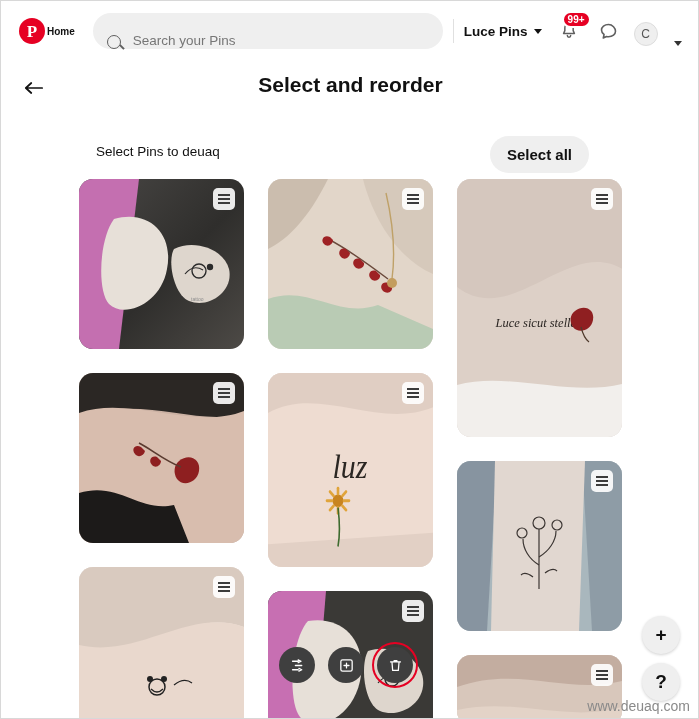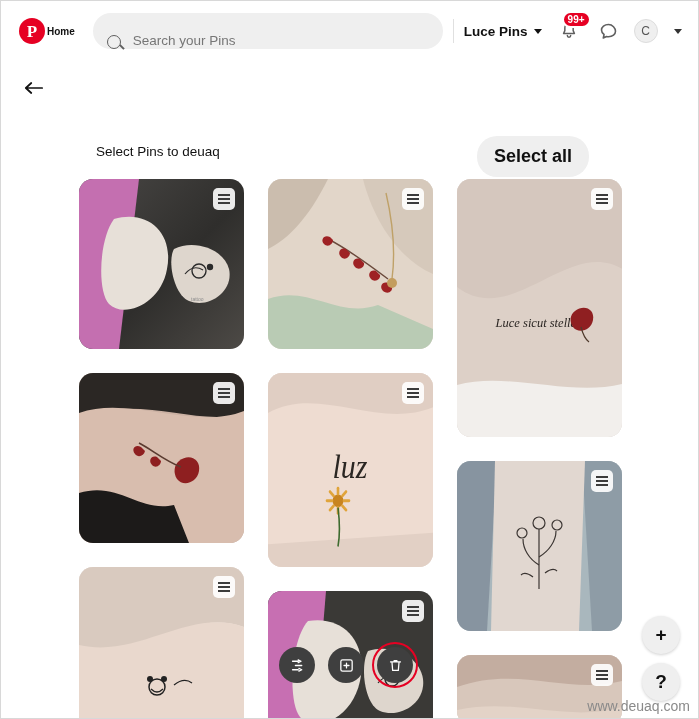--- a/index.html
+++ b/index.html
@@ -84,21 +84,21 @@
     font-size: 13.5px; font-weight: bold; color: #111;
     cursor: pointer;
     white-space: nowrap;
   }
   .chev {
     width: 0; height: 0;
     border-left: 4.5px solid transparent;
     border-right: 4.5px solid transparent;
     border-top: 5px solid #111;
   }
-  .hdr-icons { display: flex; align-items: center; gap: 10px; margin-left: 12px; }
+  .hdr-icons { display: flex; align-items: flex-end; gap: 10px; margin-left: 12px; }
   .icon-btn {
     width: 30px; height: 30px;
     display: flex; align-items: center; justify-content: center;
     position: relative; cursor: pointer;
     color: #5f5f5f;
   }
   .badge {
     position: absolute;
     top: -5px; right: -7px;
     min-width: 26px; height: 17px;
@@ -137,21 +137,21 @@
     font-size: 21px; font-weight: bold; color: #111;
   }
   .subtitle {
     position: absolute; top: 143px; left: 95px;
     font-size: 13.5px; color: #111;
   }
   .select-all {
     position: absolute; top: 135px; right: 109px;
     background: #efefef; color: #111;
     border: none; border-radius: 20px;
-    font-size: 18px; font-weight: bold;
+    font-size: 15px; font-weight: bold;
     padding: 10px 17px;
     cursor: pointer;
     font-family: "Liberation Sans", sans-serif;
   }
 
   
   .grid {
     position: absolute;
     top: 178px; left: 78px;
     width: 545px; height: 541px;
@@ -261,20 +261,21 @@
       </div>
       <span class="chev-small"></span>
     </div>
   </div>
 
   <div class="back-arrow">
     <svg width="20" height="16" viewBox="0 0 22 16" aria-hidden="true">
       <path d="M20 8H2M2 8l6-5.5M2 8l6 5.5" fill="none" stroke="#111" stroke-width="1.9" stroke-linecap="round" stroke-linejoin="round"></path>
     </svg>
   </div>
+  <div class="page-title">Select and reorder</div>
   <div class="subtitle">Select Pins to deuaq</div>
   <button class="select-all">Select all</button>
 
   <div class="grid">
 
     <div class="col col1">
       <div class="card" style="height:170px">
         <svg class="photo" viewBox="0 0 165 170" preserveAspectRatio="none">
           <defs>
             <linearGradient id="g1" x1="0" y1="0" x2="1" y2="1">

